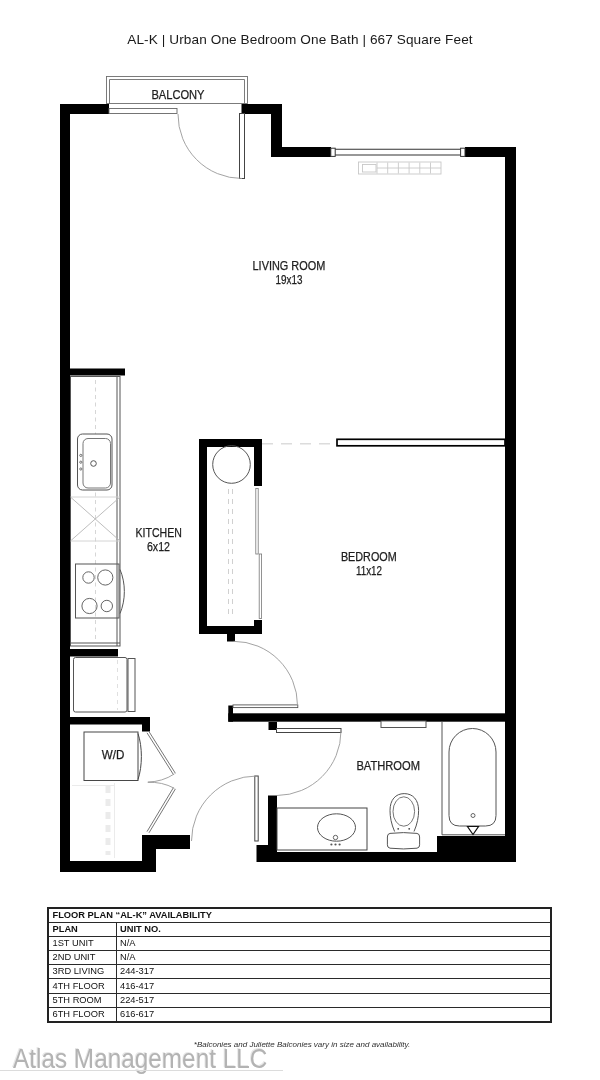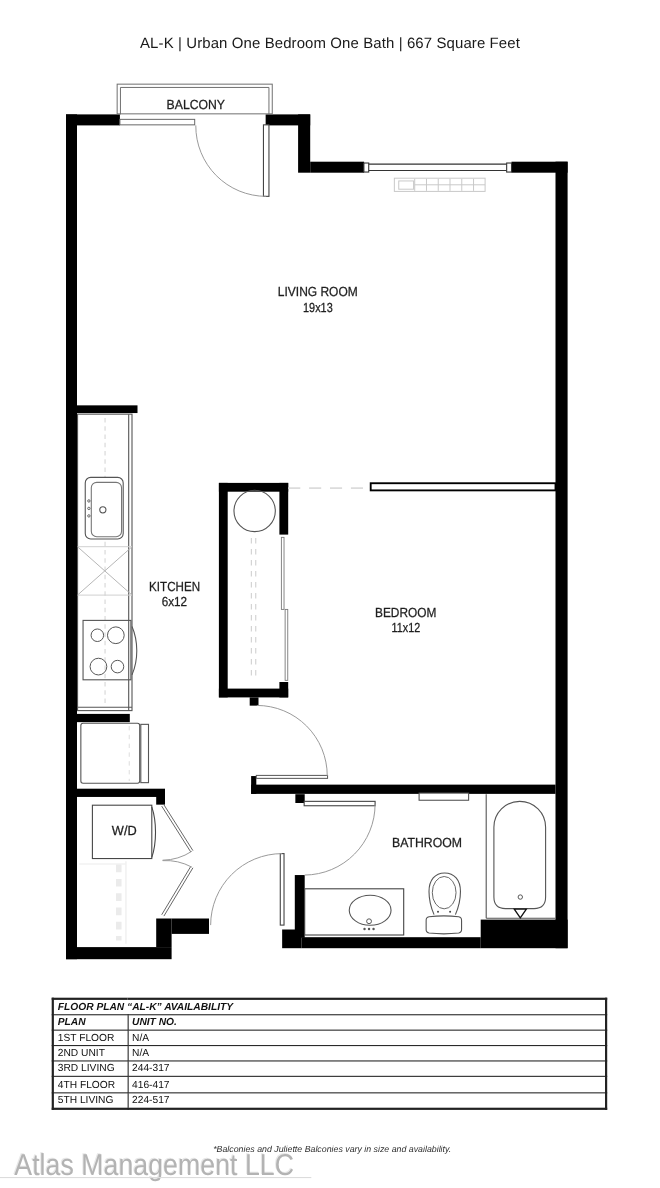--- a/index.html
+++ b/index.html
@@ -2,21 +2,21 @@
 <html><head>
 <meta charset="utf-8">
 <style>
 html,body{margin:0;padding:0;background:#fff;}
 #page{position:relative;width:600px;height:1080px;background:#fff;overflow:hidden;font-family:"Liberation Sans",sans-serif;}
 #title{position:absolute;left:0;top:32px;width:600px;text-align:center;font-size:13.6px;font-weight:normal;color:#1a1a1a;letter-spacing:0.1px;}
 #plansvg{position:absolute;left:0;top:0;}
 #availtable{position:absolute;left:47px;top:907px;border-collapse:collapse;table-layout:fixed;}
 #availtable td{border:1px solid #2a2a2a;font-size:9.3px;color:#111;padding:0 0 0 3.5px;height:13.1px;line-height:9px;vertical-align:middle;white-space:nowrap;overflow:hidden;}
 #availtable{border:2px solid #222;}
-#availtable td.b{font-weight:bold;font-style:italic;}
+#availtable td.b{font-weight:bold;}
 #note{position:absolute;left:0;top:1040px;width:604px;text-align:center;font-size:8px;font-style:italic;color:#2f2f2f;}
 #watermark{position:absolute;left:13px;top:1043px;font-size:27.5px;color:#b3b3b3;text-shadow:-1px -1px 0 #e8e8e8;letter-spacing:0px;white-space:nowrap;transform:scaleX(0.885);transform-origin:0 50%;}
 #wline{position:absolute;left:0px;top:1070px;width:283px;height:1px;background:#dcdcdc;}
 </style>
 </head>
 <body>
 <div id="page">
 
 <div id="title">AL-K | Urban One Bedroom One Bath | 667 Square Feet</div>
 <svg id="plansvg" width="600" height="1080" viewBox="0 0 600 1080">
@@ -230,38 +230,42 @@
 <table id="availtable">
 <tbody>
         <tr>
           <td class="b" colspan="2" style="width:497px;">FLOOR PLAN “AL-K” AVAILABILITY</td>
         </tr>
 <tr>
           <td class="b" style="width:63px;">PLAN</td>
           <td class="b" style="width:430px;">UNIT NO.</td>
         </tr>
 <tr>
-          <td>1ST FLOOR</td>
+          <td>1ST UNIT</td>
           <td>N/A</td>
         </tr>
 <tr>
           <td>2ND UNIT</td>
           <td>N/A</td>
         </tr>
 <tr>
           <td>3RD LIVING</td>
           <td>244-317</td>
         </tr>
 <tr>
           <td>4TH FLOOR</td>
           <td>416-417</td>
         </tr>
 <tr>
-          <td>5TH LIVING</td>
+          <td>5TH ROOM</td>
           <td>224-517</td>
+        </tr>
+<tr>
+          <td>6TH FLOOR</td>
+          <td>616-617</td>
         </tr>
 </tbody>
     </table>
 
 <div id="note">*Balconies and Juliette Balconies vary in size and availability.</div>
 
 <div id="watermark">Atlas Management LLC</div>
 
 <div id="wline"></div>
 </div>

